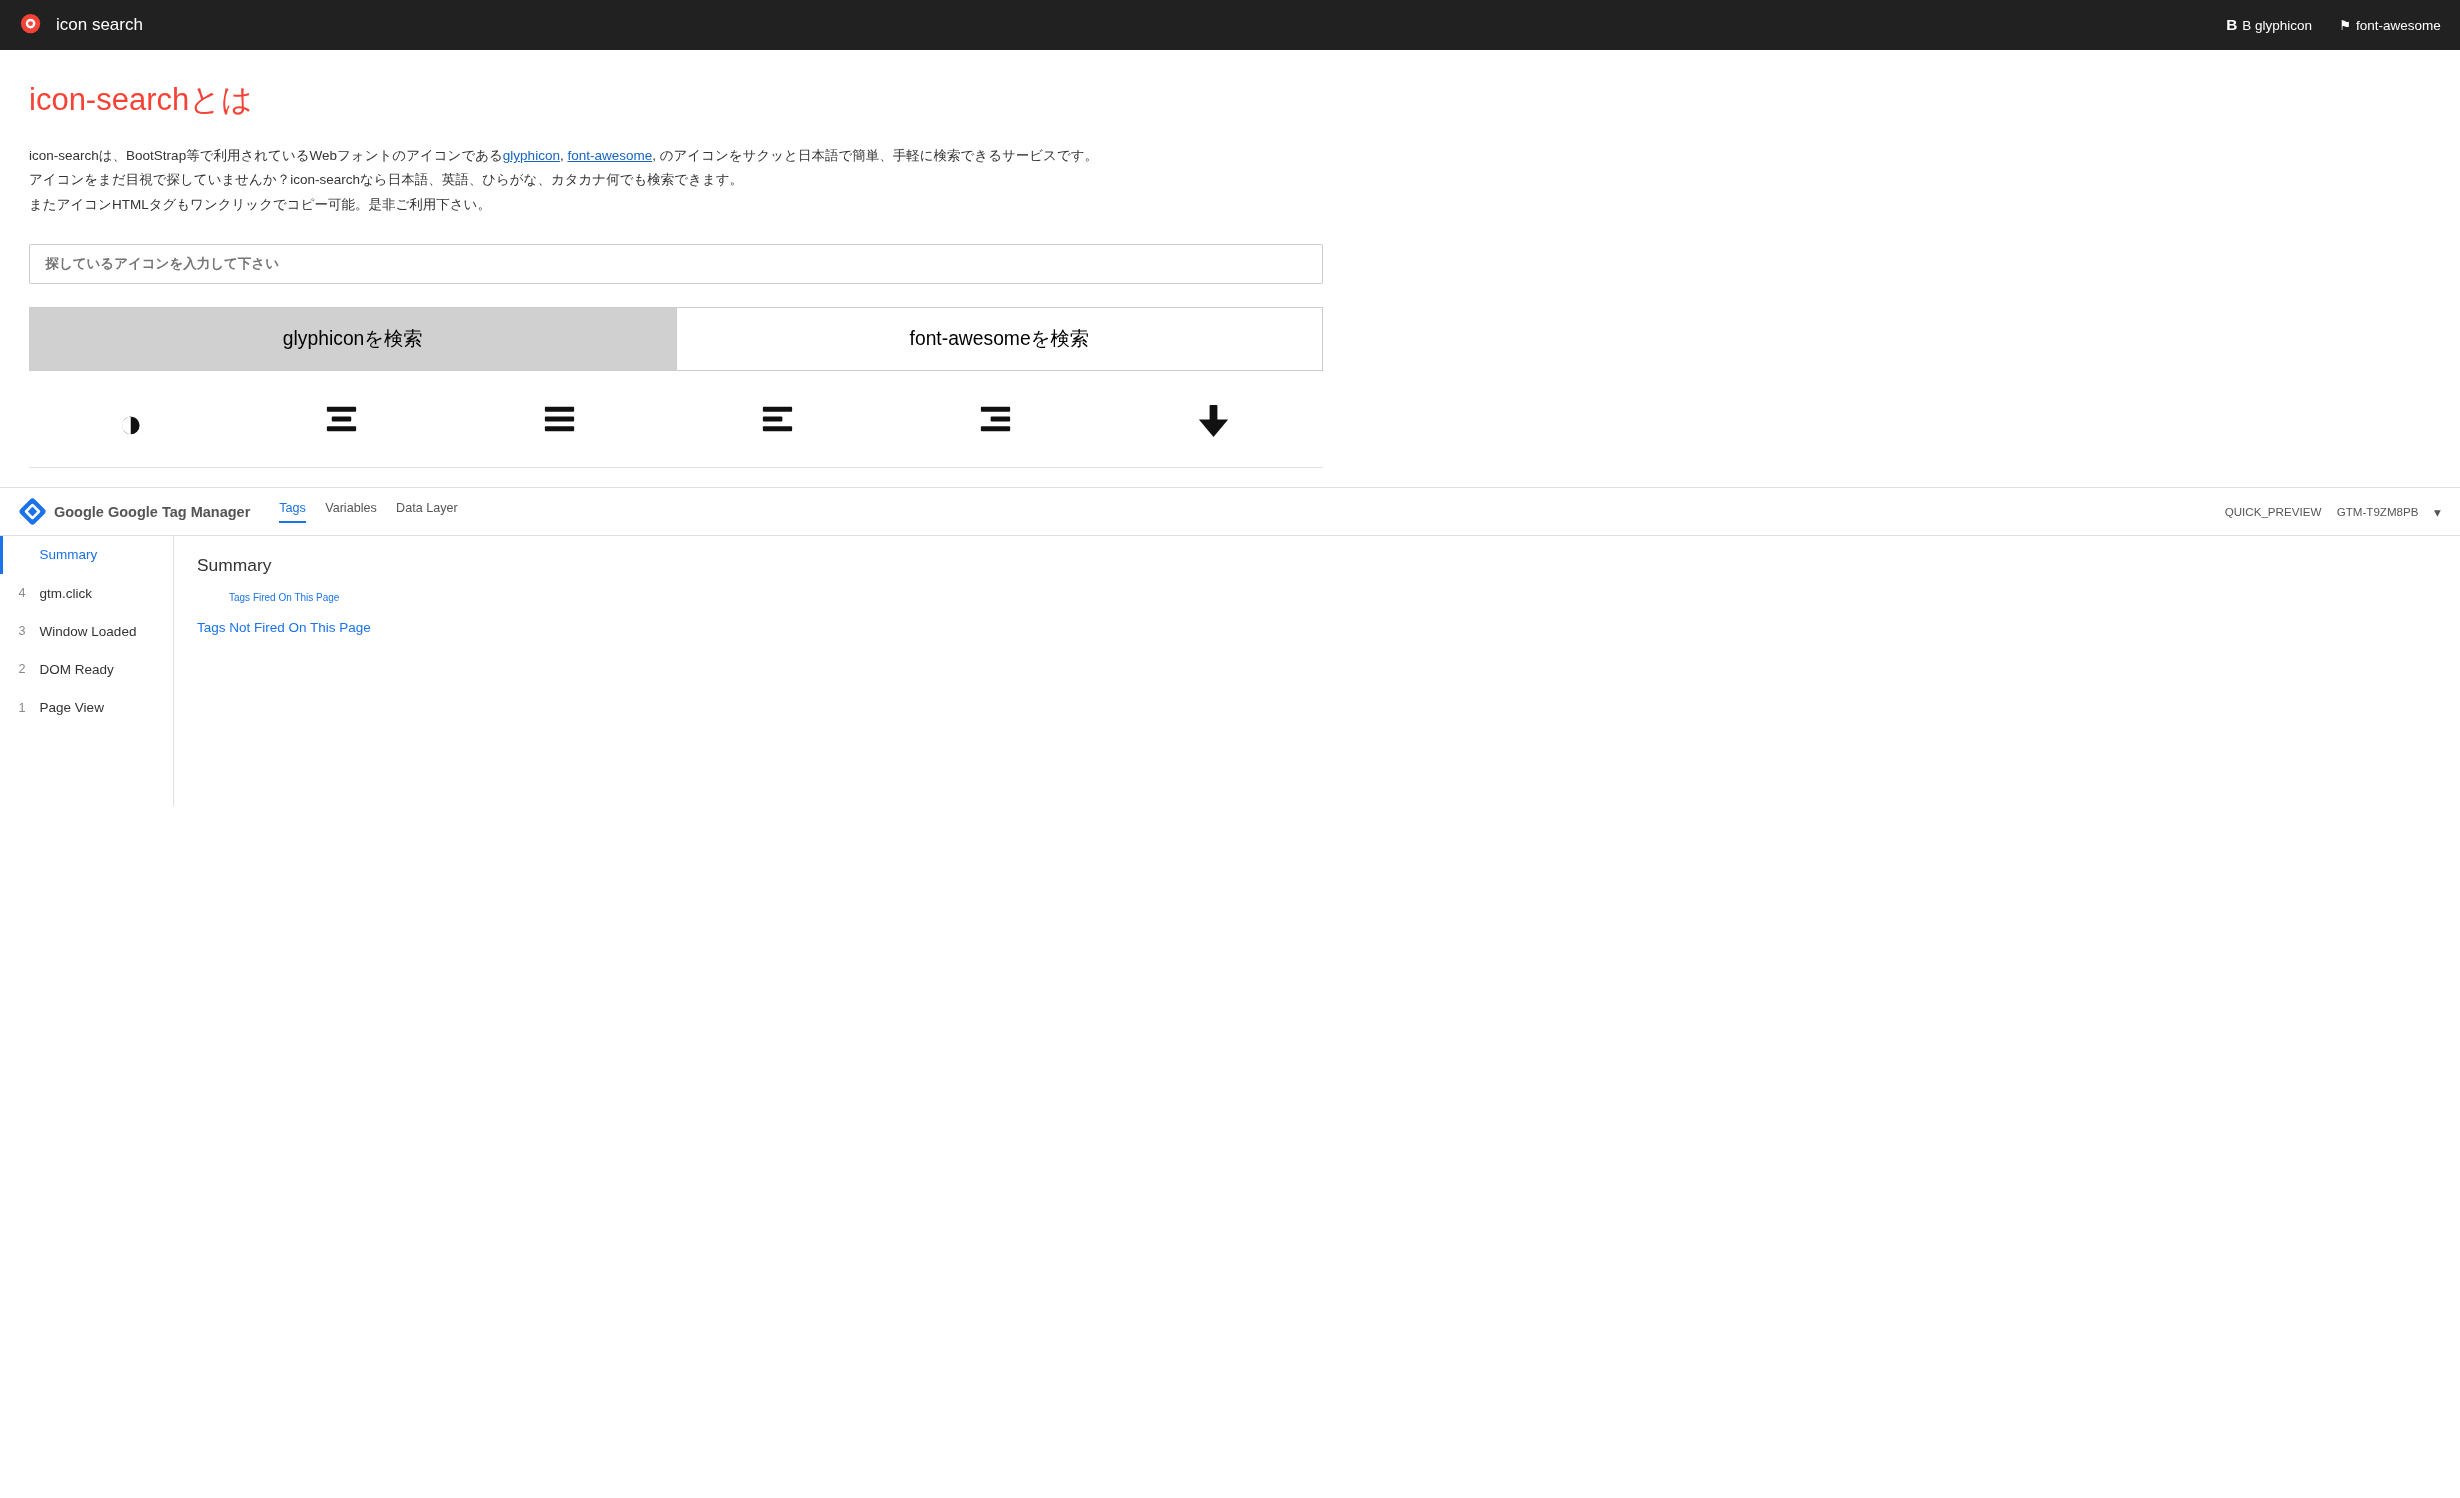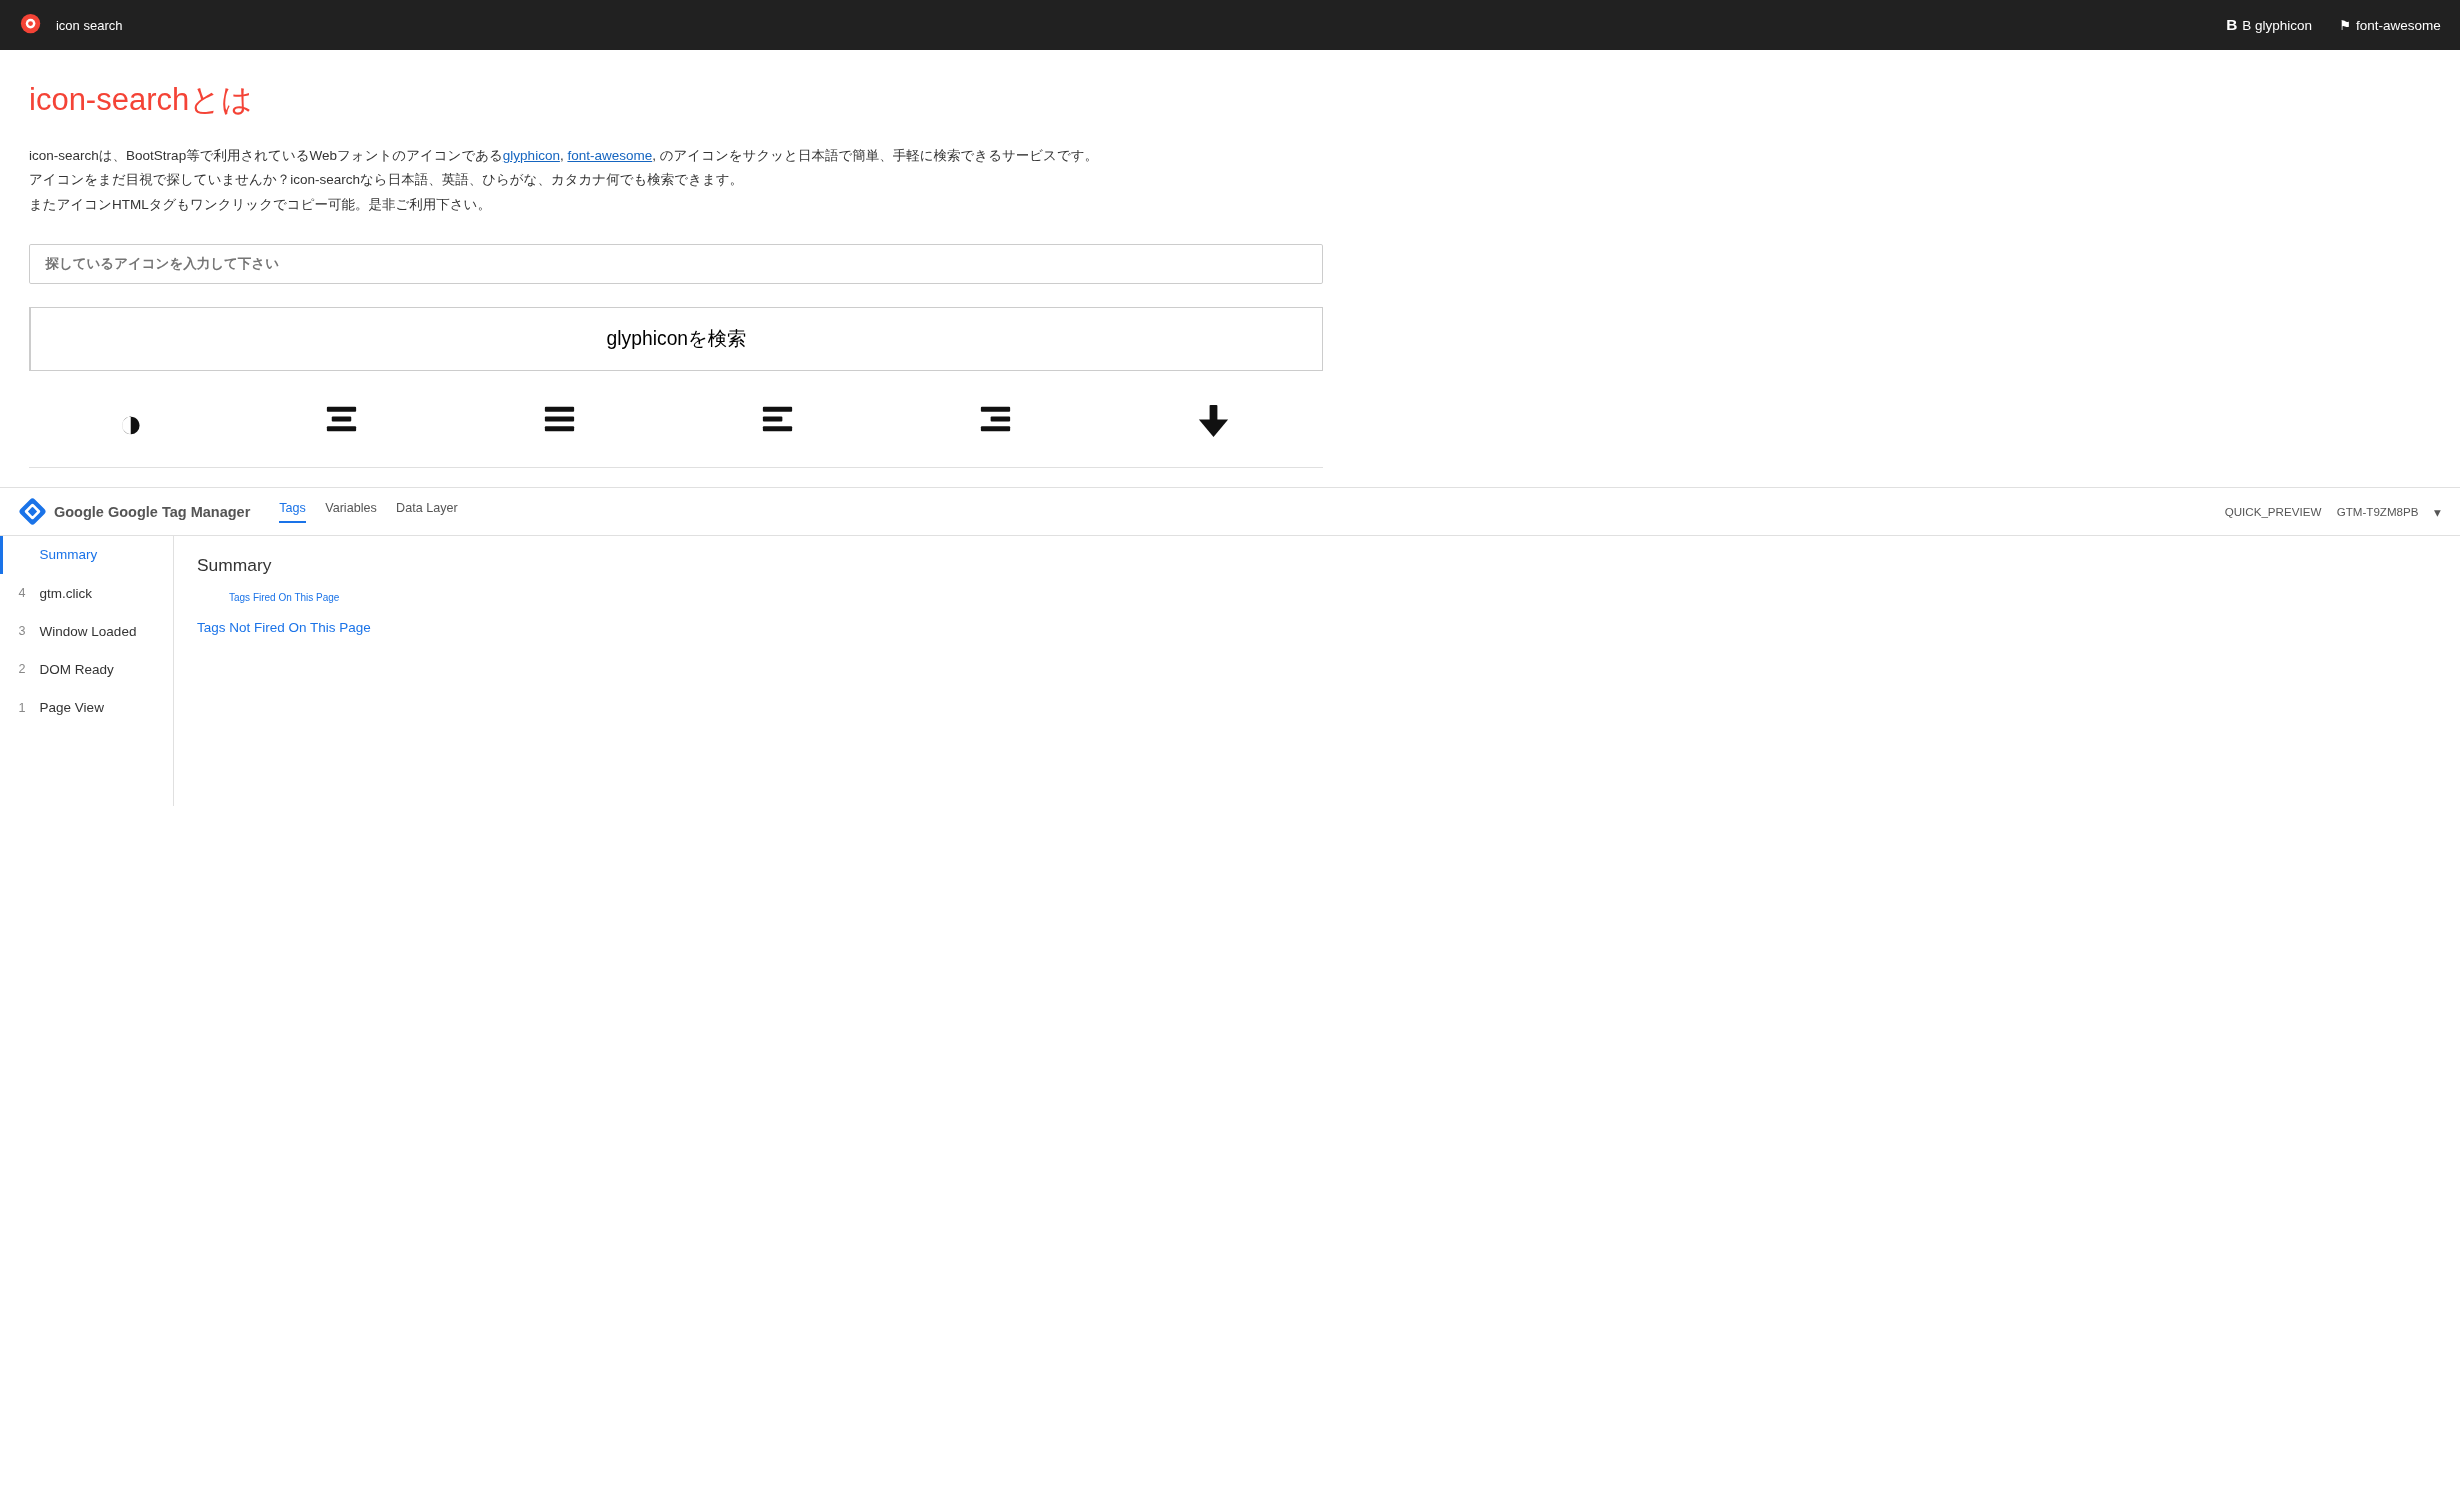--- a/index.html
+++ b/index.html
@@ -18,21 +18,21 @@
       display: flex;
       align-items: center;
       gap: 9.7px;
       flex: 1;
     }
     .top-nav .logo-icon {
       width: 27px;
       height: 27px;
     }
     .top-nav .logo-text {
-      font-size: 13px;
+      font-size: 17px;
       font-weight: 400;
       color: #fff;
     }
     .top-nav .nav-links {
       display: flex;
       gap: 27px;
       align-items: center;
     }
     .top-nav .nav-link {
       color: #fff;
@@ -283,20 +283,21 @@
     </p>
     <p>アイコンをまだ目視で探していませんか？icon-searchなら日本語、英語、ひらがな、カタカナ何でも検索できます。</p>
     <p>またアイコンHTMLタグもワンクリックでコピー可能。是非ご利用下さい。</p>
   </div>
 
   <input class="search-box" type="text" placeholder="探しているアイコンを入力して下さい" style="">
 
   
   <div class="search-tabs">
     <button class="search-tab active">glyphiconを検索</button>
+    <button class="search-tab">font-awesomeを検索</button>
   </div>
 
   
   <div class="icons-row">
     <span class="icon-item" style="font-size:41px;">◑</span>
     <span class="icon-item" style="font-size:35px; letter-spacing:-1.9px;">
       <svg width="39" height="39" viewBox="0 0 40 40">
         <rect x="5" y="7" width="30" height="5" rx="1" fill="#111"></rect>
         <rect x="10" y="17" width="20" height="5" rx="1" fill="#111"></rect>
         <rect x="5" y="27" width="30" height="5" rx="1" fill="#111"></rect>

